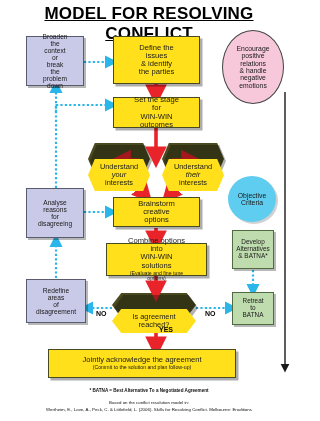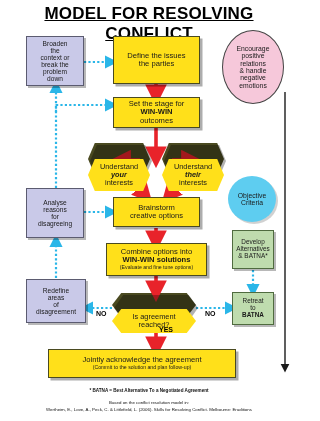--- a/index.html
+++ b/index.html
@@ -13,21 +13,21 @@
 
   .title{
     position:absolute;left:0;top:4px;width:298px;text-align:center;
     font-size:17px;font-weight:700;color:#000;letter-spacing:.2px;
   }
   .title span{text-decoration:underline;}
 
   .node{position:absolute;box-sizing:border-box;display:flex;
         align-items:center;justify-content:center;text-align:center;
         line-height:1.08;color:#1a1a1a;}
-  .node .inner{width:100%;padding:1px 12px;}
+  .node .inner{width:100%;padding:1px 18px;}
 
   
   .yellow{background:#ffe01a;border:1.4px solid #4a4a20;
           box-shadow:2.5px 2.5px 0 rgba(0,0,0,.32);font-size:7.6px;}
   
   .lav{background:#c9c9e8;border:1.2px solid #5b5b70;
        box-shadow:2px 2px 0 rgba(0,0,0,.28);font-size:6.6px;}
   
   .grn{background:#bfdcae;border:1.2px solid #4f6b3f;
        box-shadow:2px 2px 0 rgba(0,0,0,.28);font-size:6.4px;}
@@ -46,22 +46,22 @@
     font-size:7.4px;color:#1a1a1a;line-height:1.1;margin-top:16px;
   }
   .hexwrap .hexborder{
     position:absolute;inset:0;
     clip-path:polygon(11% 0,89% 0,100% 50%,89% 100%,11% 100%,0 50%);
     background:#4a4a20;z-index:-1;
   }
   .hexshadow{position:absolute;background:rgba(0,0,0,.3);
     clip-path:polygon(11% 0,89% 0,100% 50%,89% 100%,11% 100%,0 50%);}
 
-  .bold{font-weight:700;}
-  .ital{font-style:italic;font-weight:700;}
+  .bold{font-weight:400;}
+  .ital{font-style:italic;font-weight:400;}
   .sub{font-size:5.2px;display:block;margin-top:1px;}
 
   .lbl{position:absolute;font-size:7px;font-weight:700;color:#000;}
 
   .footnote{position:absolute;left:0;width:298px;text-align:center;color:#111;}
   .fn1{top:388px;font-size:4.6px;font-weight:700;}
   .fn2{top:400px;font-size:4.4px;}
   .fn3{top:407px;font-size:4.4px;}
 </style>
 </head>
@@ -165,20 +165,21 @@
       <div>Broaden the</div>
       <div>context or</div>
       <div>break the</div>
       <div>problem down</div>
     </div>
   </div>
 
   <div class="node yellow" style="left:113px;top:36px;width:87px;height:48px;">
     <div class="inner">
       <div>Define the issues</div>
+      <div>&amp; identify</div>
       <div>the parties</div>
     </div>
   </div>
 
   <div class="node pink" style="left:222px;top:30px;width:62px;height:74px;">
     <div class="inner">
       <div>Encourage</div>
       <div>positive</div>
       <div>relations</div>
       <div>&amp; handle</div>

